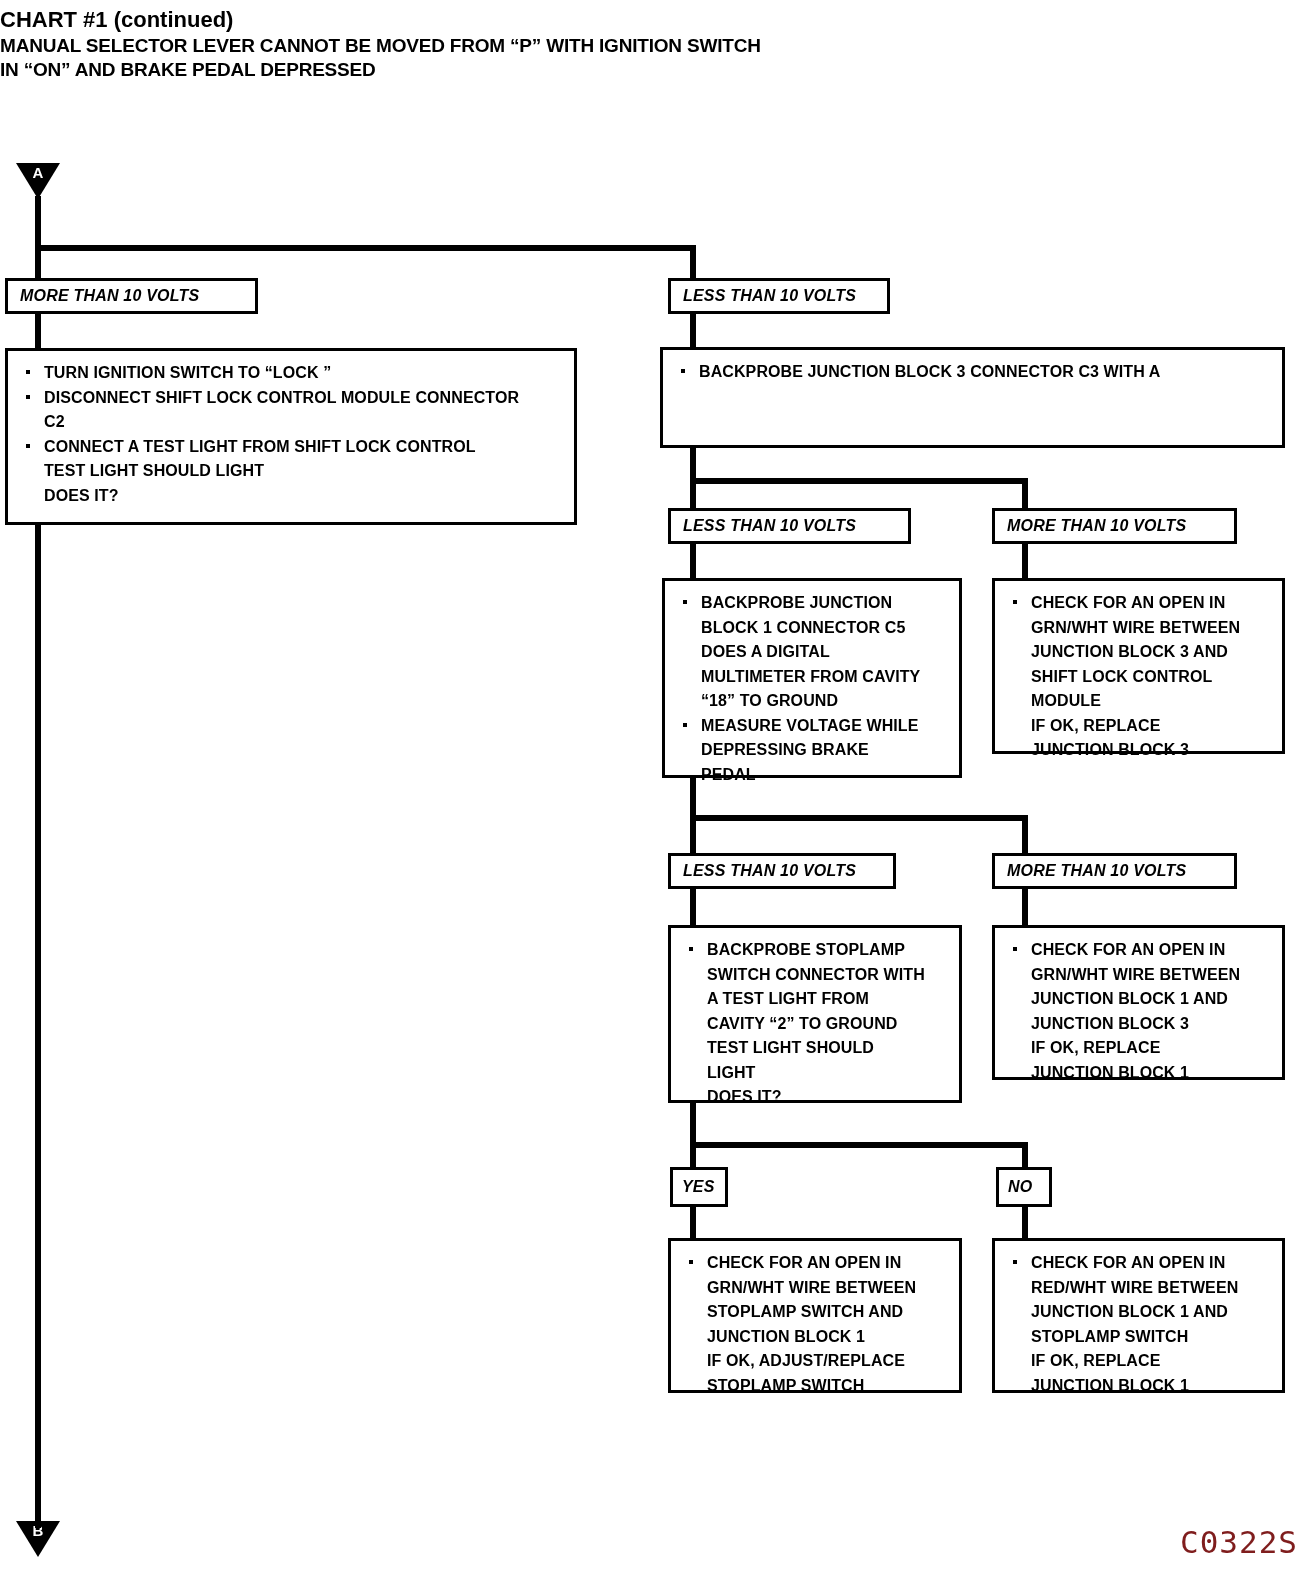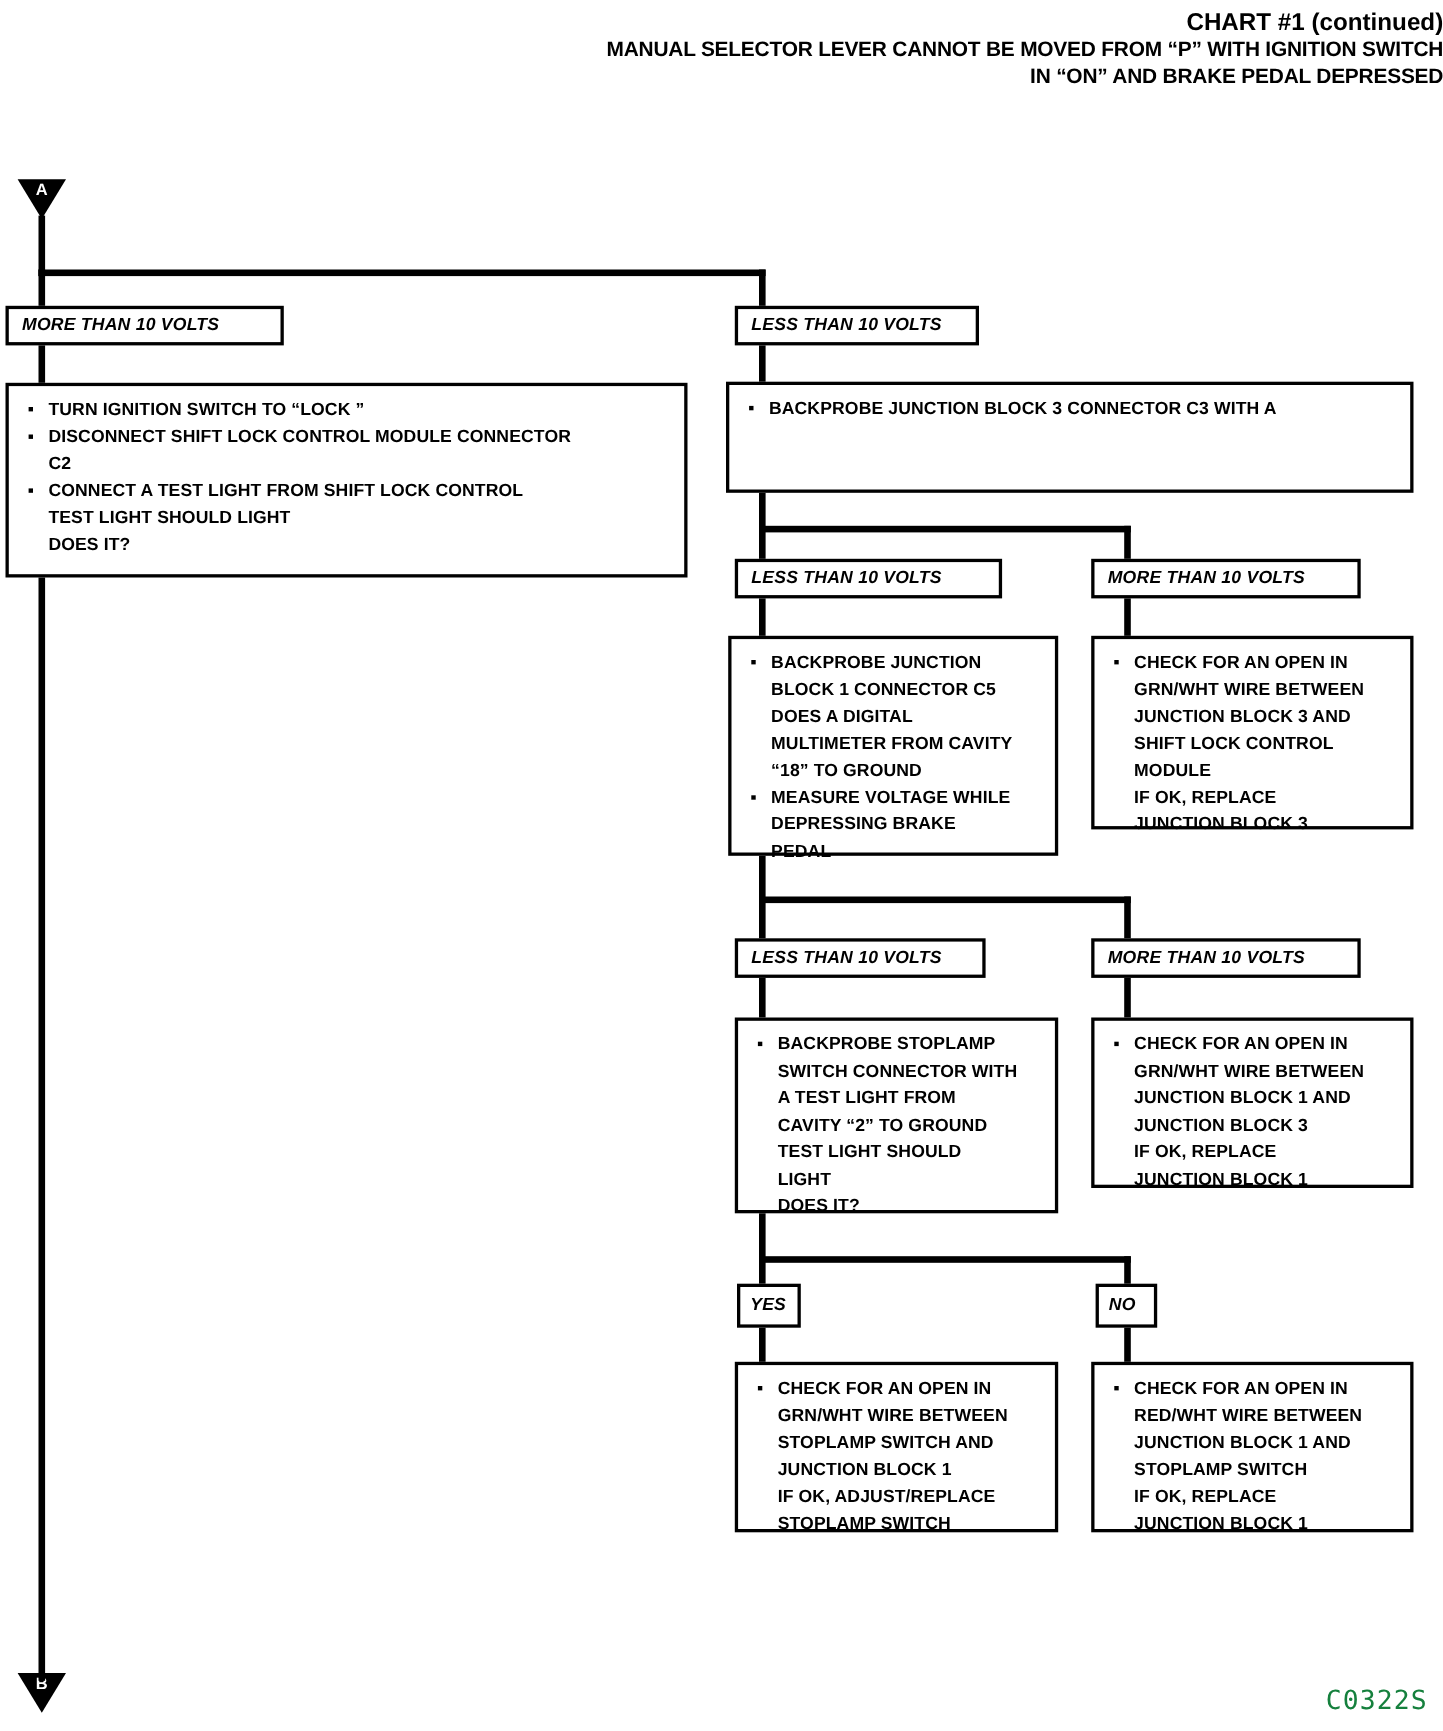--- a/index.html
+++ b/index.html
@@ -16,21 +16,21 @@
     color: #000000;
     overflow: hidden;
   }
 
   
   #title-block {
     position: absolute;
     left: 0;
     top: 6px;
     width: 1312px;
-    text-align: right;
+    text-align: left;
   }
   .title-main {
     font-size: 22px;
     font-weight: bold;
     letter-spacing: 0px;
     line-height: 28px;
   }
   .title-sub {
     font-size: 19px;
     font-weight: bold;
@@ -131,23 +131,23 @@
   .bullet-item .cont {
     display: block;
   }
 
   
   #page-code {
     position: absolute;
     right: 14px;
     bottom: 14px;
     font-family: "DejaVu Sans Mono", monospace;
-    font-size: 24px;
+    font-size: 31px;
     letter-spacing: 1px;
-    color: #15803d;
+    color: #7f1d1d;
   }
 </style>
 </head>
 <body>
 
 <div id="page">
 
   <div id="title-block">
     <div class="title-main">CHART #1 (continued)</div>
     <div class="title-sub">MANUAL SELECTOR LEVER CANNOT BE MOVED FROM “P” WITH IGNITION SWITCH</div>
@@ -183,21 +183,21 @@
   <div class="line-v" style="left:1022px; top:815px; height:115px;"></div>
 
   <div class="line-v" style="left:690px; top:1100px; height:140px;"></div>
   <div class="line-h" style="left:690px; top:1142px; width:338px;"></div>
   <div class="line-v" style="left:1022px; top:1142px; height:100px;"></div>
 
   <div class="label-box" style="left:5px; top:278px; width:253px; height:36px;">
     <span class="lb-text">MORE THAN 10 VOLTS</span>
   </div>
 
-  <div class="content-box" style="left:5px; top:348px; width:620px; height:177px;">
+  <div class="content-box" style="left:5px; top:348px; width:572px; height:177px;">
     <ul class="bullet-list">
       <li class="bullet-item">
         <span class="dot"></span>
         <span class="cont">TURN IGNITION SWITCH TO “LOCK ”</span>
       </li>
       <li class="bullet-item">
         <span class="dot"></span>
         <span class="cont">DISCONNECT SHIFT LOCK CONTROL MODULE CONNECTOR</span>
         <span class="cont">C2</span>
       </li>

